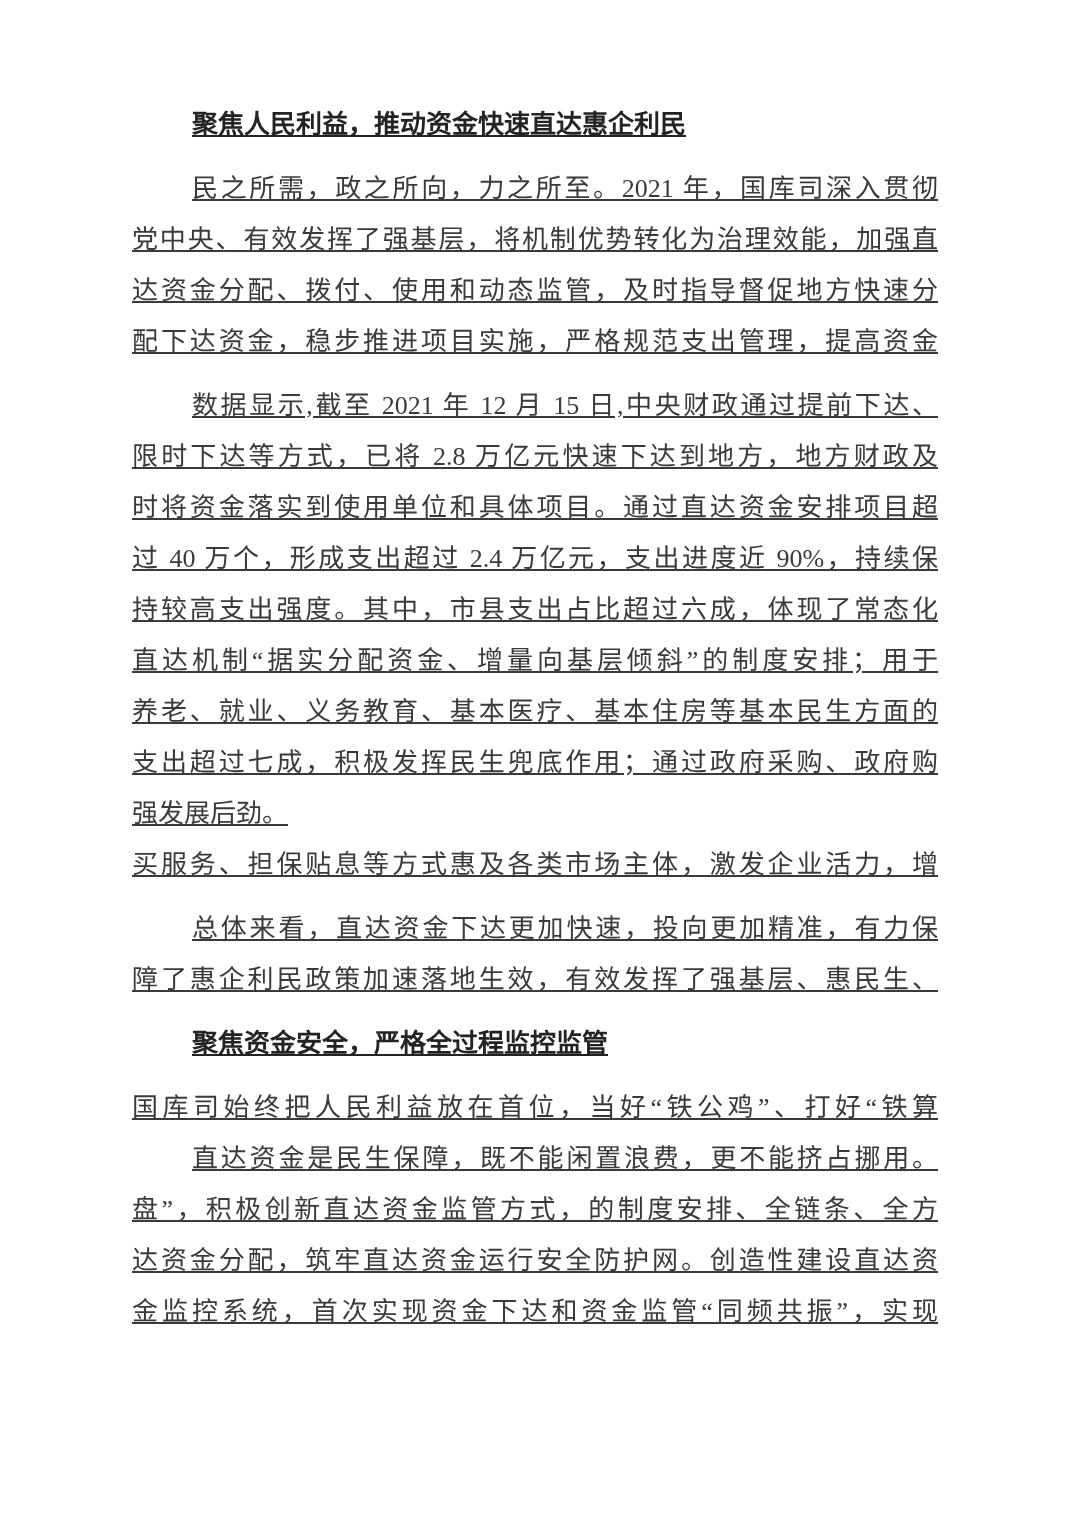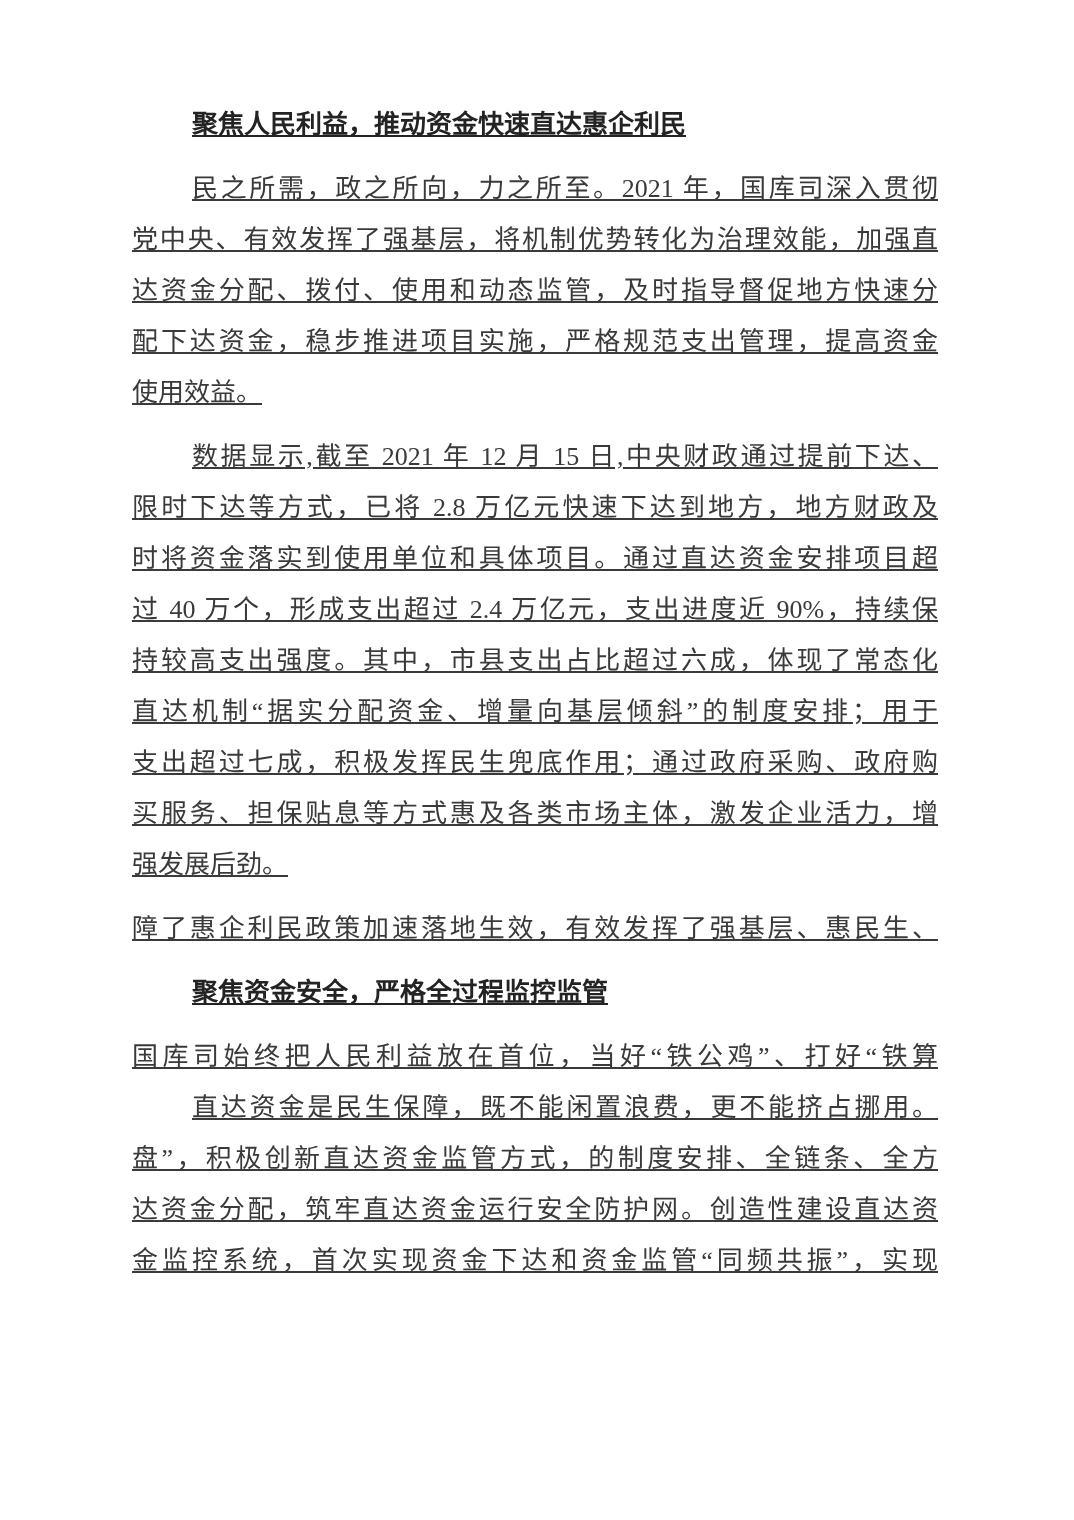--- a/index.html
+++ b/index.html
@@ -54,36 +54,37 @@
 
   <div class="block heading">
     <div class="line indent">聚焦人民利益，推动资金快速直达惠企利民</div>
   </div>
 
   <div class="block">
     <div class="line indent justify">民之所需，政之所向，力之所至。2021 年，国库司深入贯彻</div>
     <div class="line justify">党中央、有效发挥了强基层，将机制优势转化为治理效能，加强直</div>
     <div class="line justify">达资金分配、拨付、使用和动态监管，及时指导督促地方快速分</div>
     <div class="line justify">配下达资金，稳步推进项目实施，严格规范支出管理，提高资金</div>
-    <div class="line">使用效益。</div>
   </div>
 
   <div class="block">
     <div class="line indent justify">数据显示,截至 2021 年 12 月 15 日,中央财政通过提前下达、</div>
     <div class="line justify">限时下达等方式，已将 2.8 万亿元快速下达到地方，地方财政及</div>
     <div class="line justify">时将资金落实到使用单位和具体项目。通过直达资金安排项目超</div>
     <div class="line justify">过 40 万个，形成支出超过 2.4 万亿元，支出进度近 90%，持续保</div>
     <div class="line justify">持较高支出强度。其中，市县支出占比超过六成，体现了常态化</div>
     <div class="line justify">直达机制“据实分配资金、增量向基层倾斜”的制度安排；用于</div>
+    <div class="line justify">养老、就业、义务教育、基本医疗、基本住房等基本民生方面的</div>
     <div class="line justify">支出超过七成，积极发挥民生兜底作用；通过政府采购、政府购</div>
+    <div class="line">强发展后劲。</div>
     <div class="line justify">买服务、担保贴息等方式惠及各类市场主体，激发企业活力，增</div>
-    <div class="line">强发展后劲。</div>
   </div>
 
   <div class="block">
+    <div class="line indent justify">总体来看，直达资金下达更加快速，投向更加精准，有力保</div>
     <div class="line justify">障了惠企利民政策加速落地生效，有效发挥了强基层、惠民生、</div>
   </div>
 
   <div class="block heading">
     <div class="line indent">聚焦资金安全，严格全过程监控监管</div>
   </div>
 
   <div class="block">
     <div class="line justify">国库司始终把人民利益放在首位，当好“铁公鸡”、打好“铁算</div>
     <div class="line indent justify">直达资金是民生保障，既不能闲置浪费，更不能挤占挪用。</div>

